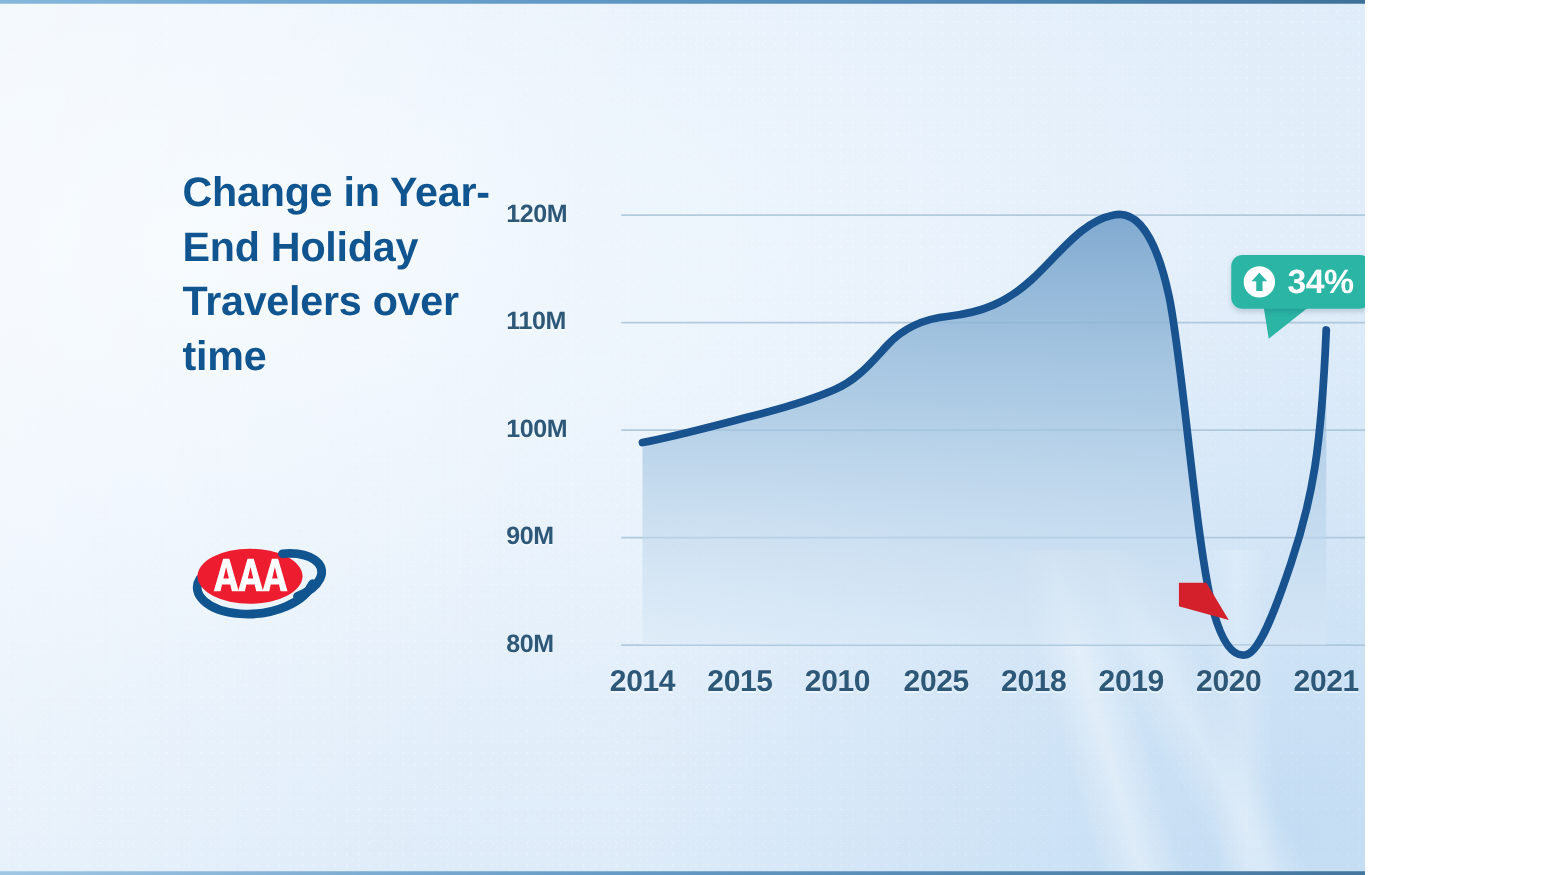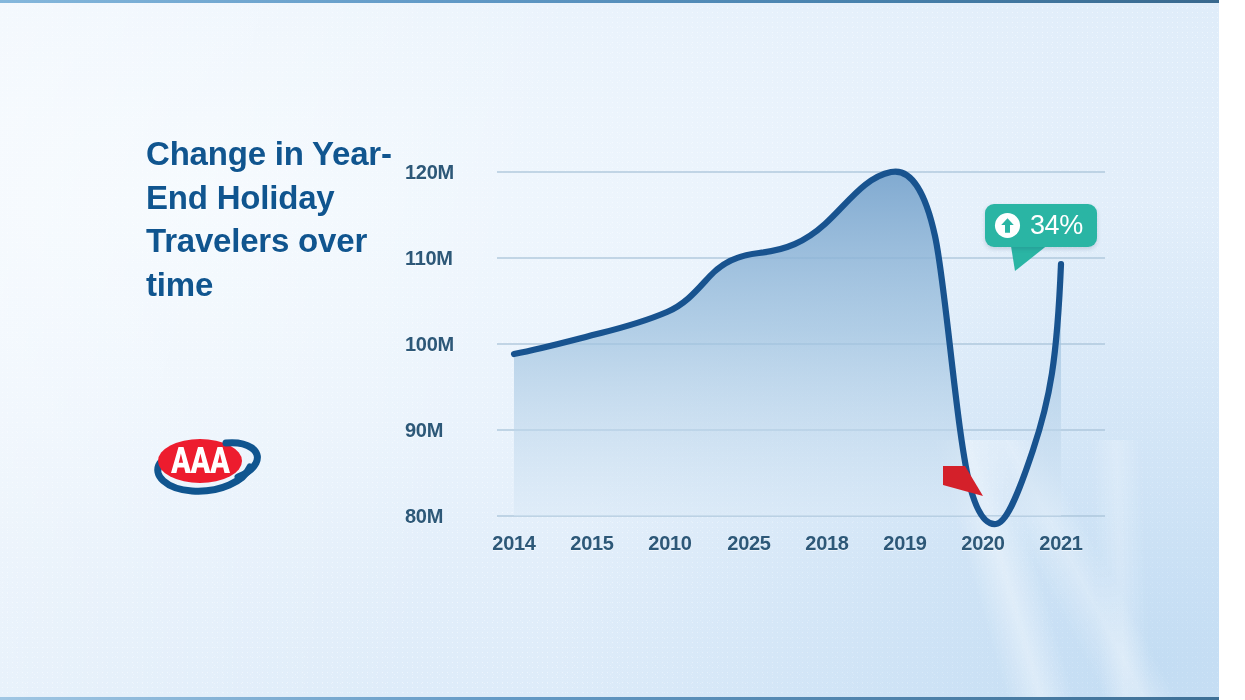--- a/index.html
+++ b/index.html
@@ -8,21 +8,21 @@
   }
   body {
     width: 1245px;
     height: 700px;
     overflow: hidden;
     font-family: "Liberation Sans", sans-serif;
   }
 
   #stage {
     position: relative;
-    width: 1219px;
+    width: 1092px;
     height: 700px;
     background:
       radial-gradient(120% 90% at 18% 28%, #f3f9fe 0%, #eaf3fc 38%, #e2eefa 62%, #d9e9f8 100%);
     overflow: hidden;
   }
 
   
   #texture {
     position: absolute;
     inset: 0;
@@ -121,40 +121,40 @@
     font-weight: 700;
     letter-spacing: -0.3px;
     width: 74px;
     left: 0;
     transform: translateY(-50%);
     text-shadow: 0 1px 0 rgba(255,255,255,.5);
   }
   .x-tick-label {
     position: absolute;
     color: #2d5878;
-    font-size: 20px;
+    font-size: 24px;
     font-weight: 700;
     letter-spacing: -0.3px;
     text-align: center;
     width: 80px;
     transform: translateX(-50%);
     text-shadow: 0 1px 0 rgba(255,255,255,.5);
   }
 
   
   .badge {
     position: absolute;
     display: flex;
     align-items: center;
     gap: 9px;
     padding: 6px 14px 6px 9px;
     border-radius: 9px;
     color: #fff;
     font-size: 27px;
-    font-weight: 400;
+    font-weight: 700;
     letter-spacing: -0.4px;
     box-shadow: 0 2px 4px rgba(20,60,95,.18);
   }
   .badge .b-icon {
     width: 27px;
     height: 27px;
     flex: 0 0 27px;
   }
   #badge-increase {
     background: #2ab5a4;

